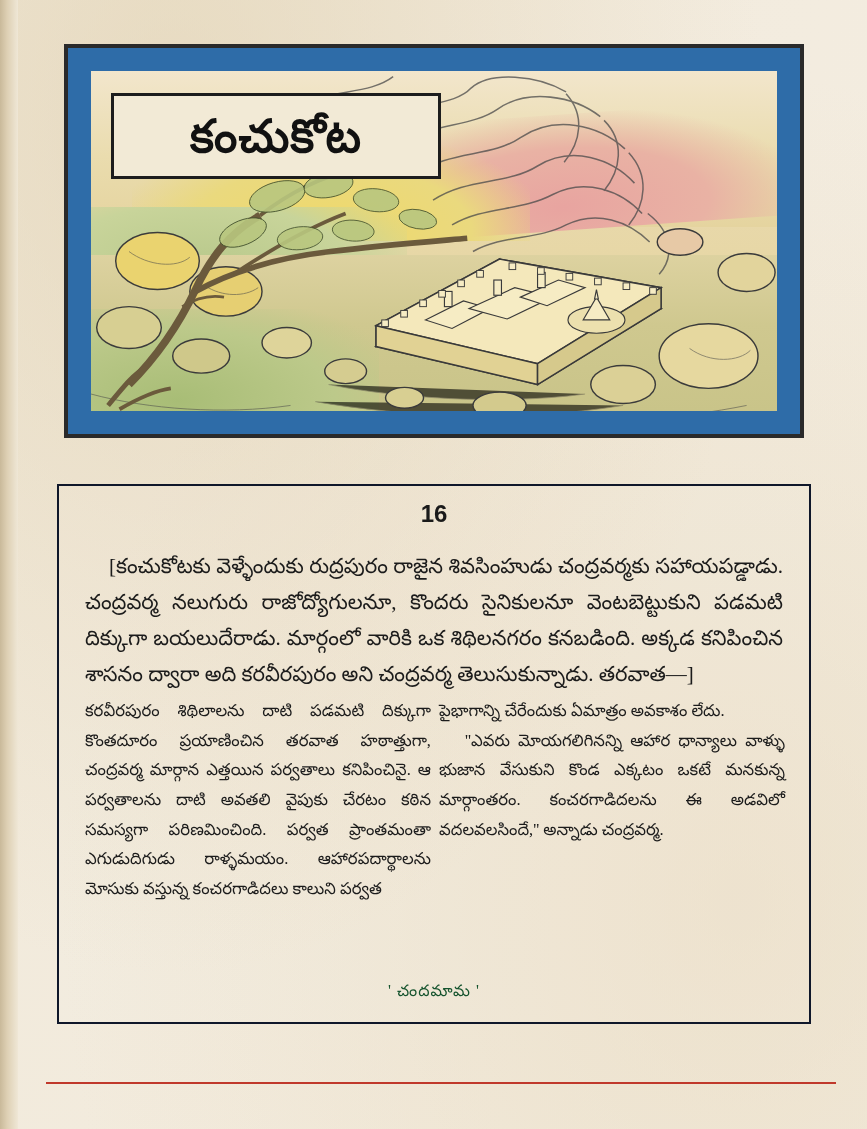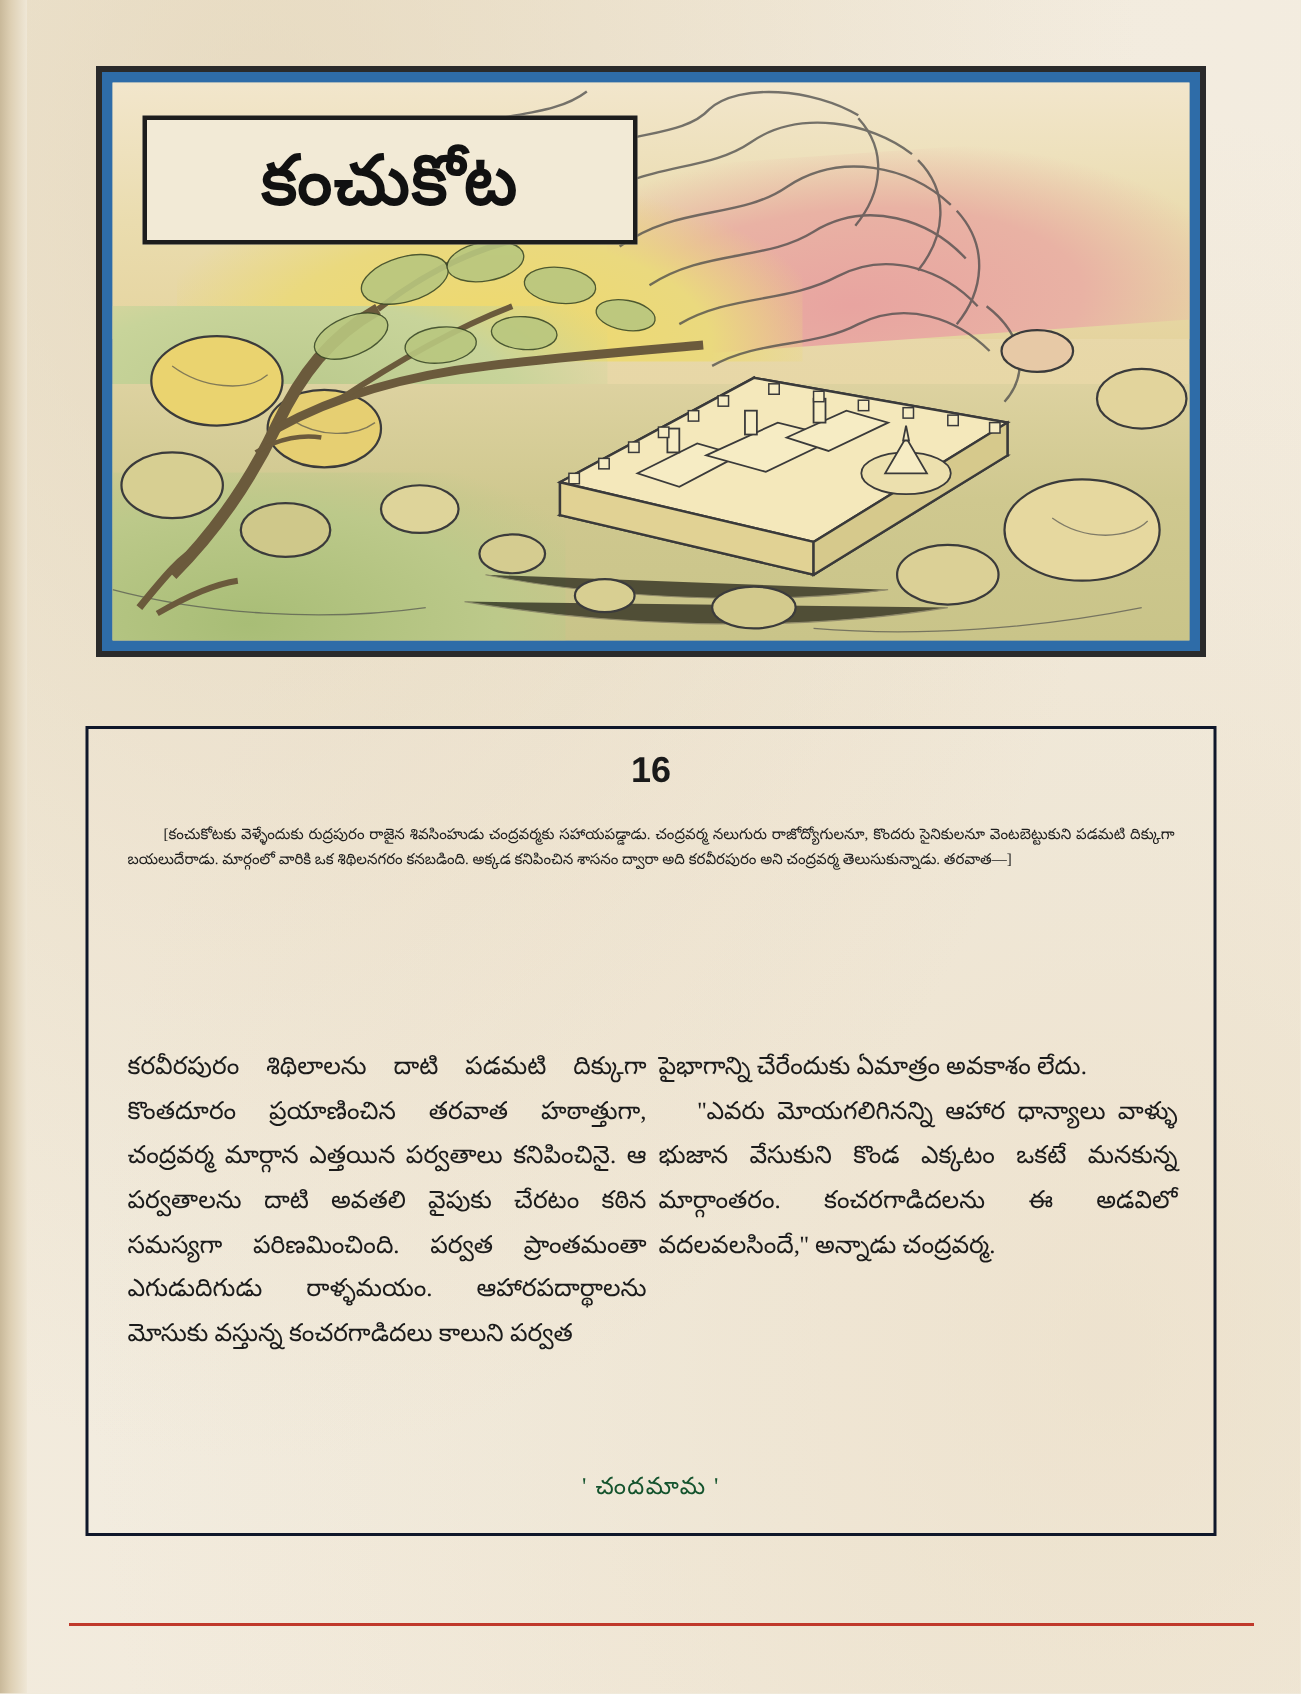--- a/index.html
+++ b/index.html
@@ -40,21 +40,21 @@
   
   .illus-frame {
     position: absolute;
     left: 64px;
     top: 44px;
     width: 740px;
     height: 394px;
     border: 4px solid #2a2a2a;
     box-sizing: border-box;
     background: #2e6ca8;
-    padding: 7px;
+    padding: 23px;
   }
   .illus {
     position: relative;
     width: 100%;
     height: 100%;
     overflow: hidden;
     background: linear-gradient(180deg,#efe2c4 0%, #e9d9ae 30%, #e7d7a6 55%, #d8cb92 100%);
   }
   
   .sky {
@@ -127,21 +127,21 @@
     font-family: "Liberation Sans", sans-serif;
     font-weight: 700;
     font-size: 24px;
     color: #1a1a1a;
   }
   .intro {
     position: absolute;
     left: 26px;
     right: 26px;
     top: 62px;
-    font-size: 10px;
+    font-size: 21px;
     line-height: 1.72;
     color: #1b1b1b;
     text-align: justify;
     text-indent: 24px;
   }
   .cols {
     position: absolute;
     left: 26px;
     right: 24px;
     top: 210px;

